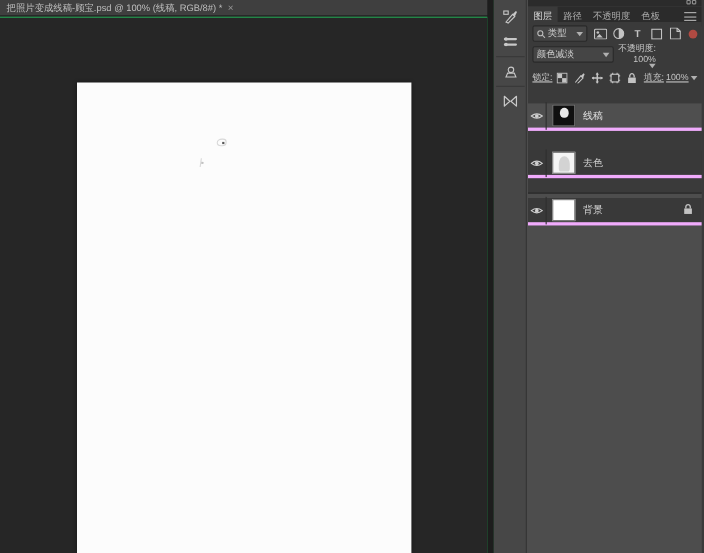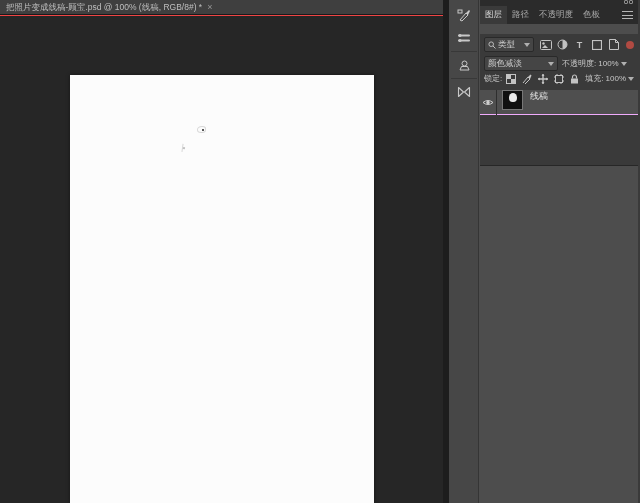--- a/index.html
+++ b/index.html
@@ -1,18 +1,18 @@
 <!DOCTYPE html>
 <html><head>
 <meta charset="utf-8">
 <style>
   * { margin:0; padding:0; box-sizing:border-box; }
   html,body { width:640px; height:503px; }
   body { font-family:"Liberation Sans", sans-serif; overflow:hidden; }
-  .app { position:relative; width:640px; height:503px; background:#ef4444; overflow:hidden; }
+  .app { position:relative; width:640px; height:503px; background:#22c55e; overflow:hidden; }
 
   
   .tabbar { position:absolute; left:0; top:0; width:447px; height:15px;
             background:#3f3f3f; border-bottom:1px solid #1a1a1a; }
   .doctab { position:absolute; left:0; top:0; height:15px; width:240px; display:flex; align-items:center; }
   .doctab .title { margin-left:6px; font-size:8.5px; color:#bfbfbf; white-space:nowrap; letter-spacing:0; }
   .doctab .closex { margin-left:5px; font-size:9px; color:#969696; line-height:15px; cursor:pointer; }
 
   
   .workspace { position:absolute; left:0; top:16px; width:443px; height:487px; background:#262626; }
@@ -43,43 +43,43 @@
   .collapsebtn { position:absolute; right:4px; top:0px; width:10px; height:5px; display:flex; gap:1px; cursor:pointer; }
   .collapsebtn i { display:block; width:4px; height:4px; border:1px solid #8f8f8f; border-radius:1px; }
 
   .ptabs { position:absolute; left:0; top:6px; width:158px; height:18px; background:#2b2b2b; display:flex; align-items:stretch; }
   .ptab { font-size:8.5px; color:#a9a9a9; padding:0 5px; display:flex; align-items:center; cursor:pointer; white-space:nowrap; }
   .ptab.active { background:#3a3a3a; color:#dcdcdc;text-align:center; }
   .pmenu { margin-left:auto; margin-right:5px; align-self:center; width:11px; height:8px; cursor:pointer;
            border-top:1px solid #b5b5b5; border-bottom:1px solid #b5b5b5; position:relative; }
   .pmenu::after { content:""; position:absolute; left:0; top:2.5px; width:11px; height:1px; background:#b5b5b5; }
 
-  .pbody { position:absolute; left:0; top:34px; width:158px; height:132px; background:#3a3a3a; border-bottom:1px solid #272727; }
+  .pbody { position:absolute; left:0; top:20px; width:158px; height:156px; background:#3a3a3a; border-bottom:1px solid #272727; }
 
   .frow { display:flex; align-items:center; padding:3px 4px 2px 4px; height:20px; }
   .dropdown { display:flex; align-items:center; background:#454545; border:1px solid #292929; border-radius:2px;
               height:15px; padding:0 3px; color:#cccccc; font-size:8.5px; cursor:pointer; white-space:nowrap; }
   .dropdown .chev { margin-left:auto; width:0; height:0; border-left:3px solid transparent; border-right:3px solid transparent; border-top:4px solid #b0b0b0; }
   .dd-type { width:74px; }
   .filter-icons { display:flex; align-items:center; margin-left:5px; gap:4px; }
   .ficon { width:13px; height:13px; display:flex; align-items:center; justify-content:center; cursor:pointer; color:#c3c3c3; font-size:9px; }
   .reddot { width:8px; height:8px; border-radius:50%; background:#b04a42; margin-left:2px; cursor:pointer; }
 
   .brow { display:flex; align-items:center; padding:1px 4px; height:19px; }
   .dd-blend { width:74px; }
-  .opacity { display:flex; align-items:center; margin-left:4px; color:#c6c6c6; font-size:8px; white-space:nowrap; cursor:pointer; }
+  .opacity { display:flex; align-items:flex-end; margin-left:4px; color:#c6c6c6; font-size:8px; white-space:nowrap; cursor:pointer;flex-direction:column; }
   .opacity .chev, .fill .chev { margin-left:2px; width:0; height:0; border-left:3px solid transparent; border-right:3px solid transparent; border-top:4px solid #b0b0b0; }
 
-  .lrow { display:flex; align-items:flex-start; padding:0 4px; height:17px; color:#c6c6c6; font-size:8px; }
+  .lrow { display:flex; align-items:flex-end; padding:0 4px; height:17px; color:#c6c6c6; font-size:8px;text-decoration:underline; }
   .lockicons { display:flex; align-items:center; gap:5px; margin-left:3px; }
   .licon { width:11px; height:11px; display:flex; align-items:center; justify-content:center; cursor:pointer; }
   .fill { display:flex; align-items:center; margin-left:auto; white-space:nowrap; cursor:pointer; }
 
   .layers { position:absolute; left:0; top:56px; width:158px; }
-  .lyr { display:flex; align-items:flex-start; height:25px; border-bottom:1px solid #f0abfc; background:#393939; cursor:pointer; }
+  .lyr { display:flex; align-items:center; height:25px; border-bottom:3px solid #f0abfc; background:#393939; cursor:pointer;margin-top:18px; }
   .lyr.selected { background:#4f4f4f; }
   .eyecell { width:17px; height:25px; display:flex; align-items:center; justify-content:center; border-right:1px solid #2e2e2e; cursor:pointer; }
   .thumb { width:21px; height:20px; margin-left:5px; border:1px solid #777; background:#fff; position:relative; overflow:hidden; }
   .thumb.t-dark { background:#101010; }
   .thumb.t-dark::after { content:""; position:absolute; left:6px; top:2px; width:8px; height:9px; background:#e9e9e9; border-radius:50% 50% 45% 45%; }
   .thumb.t-light { background:#f4f4f4; }
   .thumb.t-light::after { content:""; position:absolute; left:5px; top:3px; width:10px; height:14px; background:#d3d3d3; border-radius:50% 50% 20% 20%; }
   .thumb.t-photo { background:#f2dcd4; }
   .thumb.t-photo::before { content:""; position:absolute; left:5px; top:1px; width:11px; height:8px; background:#6d5247; border-radius:50% 50% 40% 40%; }
   .thumb.t-photo::after { content:""; position:absolute; left:7px; top:5px; width:7px; height:10px; background:#eec6b8; border-radius:45%; }
@@ -259,20 +259,46 @@
             <span class="eyecell">
               <svg width="12" height="9" viewBox="0 0 12 9">
                   <path d="M1 4.5 Q6 0.5 11 4.5 Q6 8.5 1 4.5 Z" fill="none" stroke="#cfcfcf"></path>
                   <circle cx="6" cy="4.5" r="1.7" fill="#cfcfcf"></circle>
                 </svg>
             </span>
             <span class="thumb t-dark"></span>
             <span class="lname">线稿</span>
           </div>
 
-
-
+          <div class="lyr">
+            <span class="eyecell">
+              <svg width="12" height="9" viewBox="0 0 12 9">
+                  <path d="M1 4.5 Q6 0.5 11 4.5 Q6 8.5 1 4.5 Z" fill="none" stroke="#cfcfcf"></path>
+                  <circle cx="6" cy="4.5" r="1.7" fill="#cfcfcf"></circle>
+                </svg>
+            </span>
+            <span class="thumb t-light"></span>
+            <span class="lname">去色</span>
+          </div>
+
+
+          <div class="lyr">
+            <span class="eyecell">
+              <svg width="12" height="9" viewBox="0 0 12 9">
+                  <path d="M1 4.5 Q6 0.5 11 4.5 Q6 8.5 1 4.5 Z" fill="none" stroke="#cfcfcf"></path>
+                  <circle cx="6" cy="4.5" r="1.7" fill="#cfcfcf"></circle>
+                </svg>
+            </span>
+            <span class="thumb t-white"></span>
+            <span class="lname">背景</span>
+            <span class="locktag">
+              <svg width="9" height="10" viewBox="0 0 9 10">
+                  <rect x="1" y="4.5" width="7" height="5" fill="#c3c3c3"></rect>
+                  <path d="M2.5 4.5 V3 A2 2 0 0 1 6.5 3 V4.5" fill="none" stroke="#c3c3c3" stroke-width="1.2"></path>
+                </svg>
+            </span>
+          </div>
 
         </div>
       </div>
     </div>
   </div>
 </div>
 
 </body></html>

